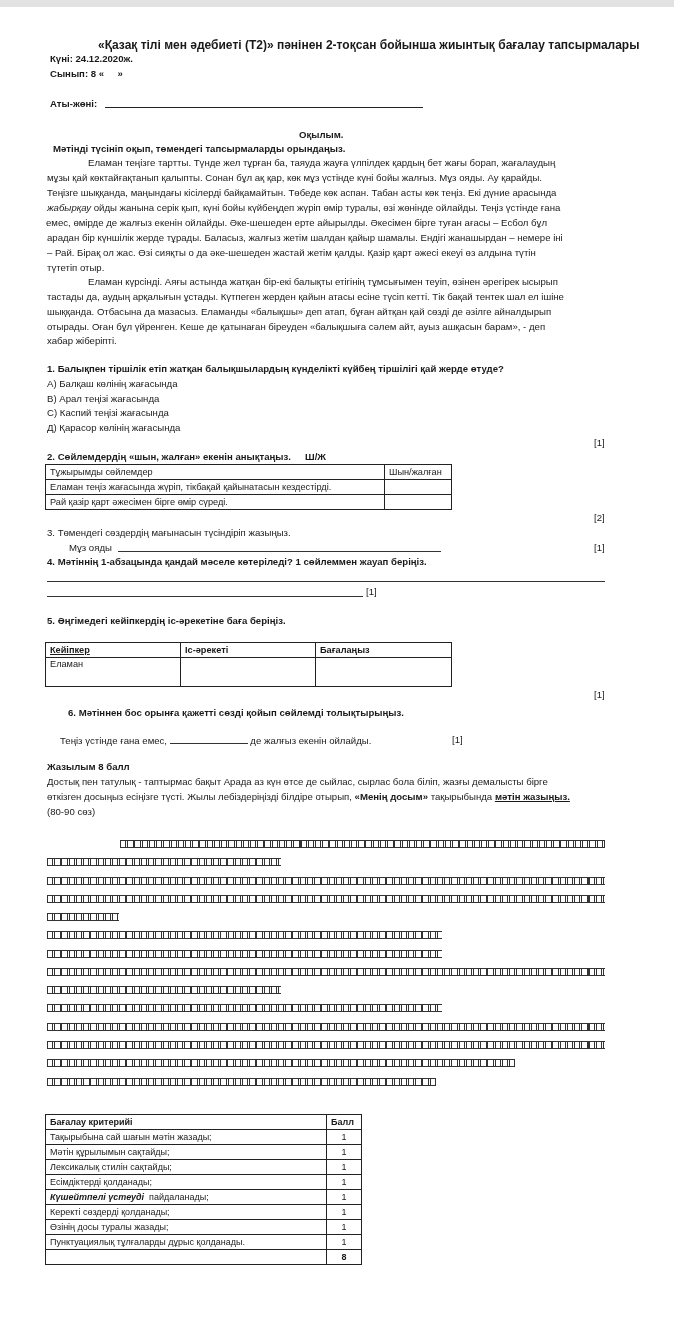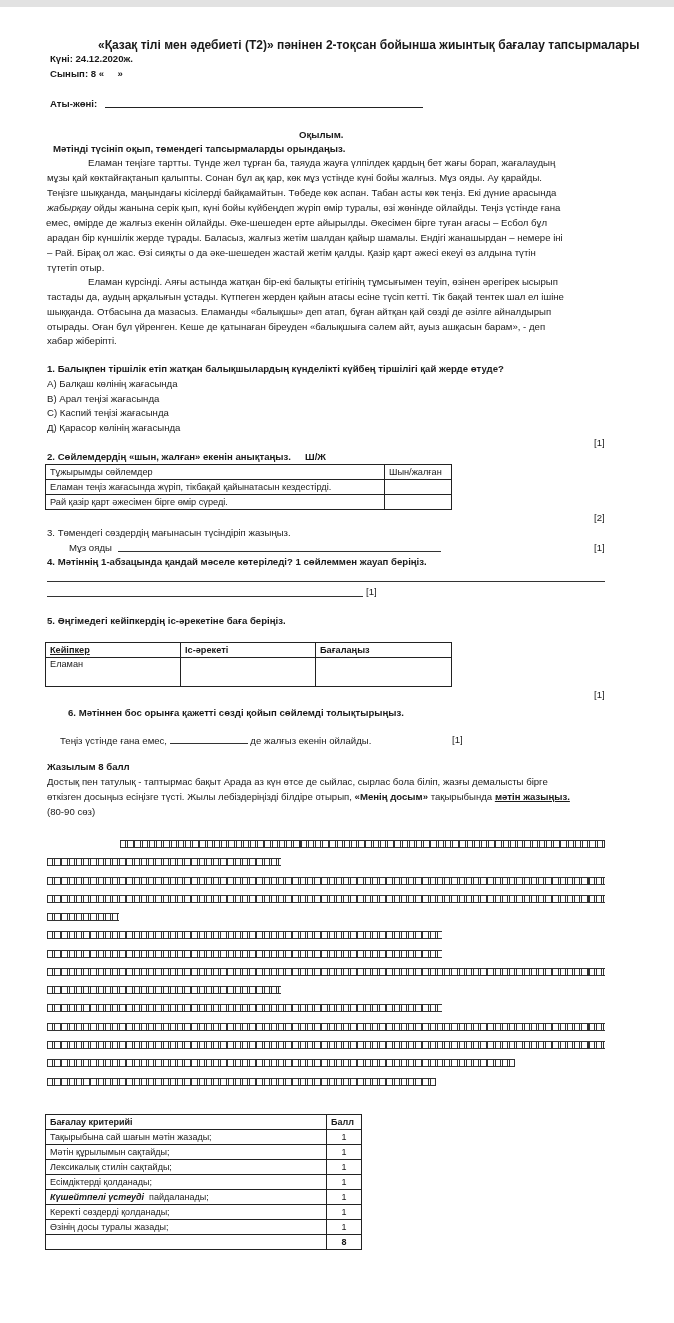--- a/index.html
+++ b/index.html
@@ -162,17 +162,21 @@
   </tr>
   <tr>
     <td>Керекті сөздерді қолданады;</td>
     <td style="text-align:center;">1</td>
   </tr>
   <tr>
     <td>Өзінің досы туралы жазады;</td>
     <td style="text-align:center;">1</td>
   </tr>
   <tr>
+    <td>Пунктуациялық тұлғаларды дұрыс қолданады.</td>
+    <td style="text-align:center;">1</td>
+  </tr>
+  <tr>
     <td></td>
     <td class="b" style="text-align:center;">8</td>
   </tr>
 </tbody>
   </table>
 
 </body></html>

